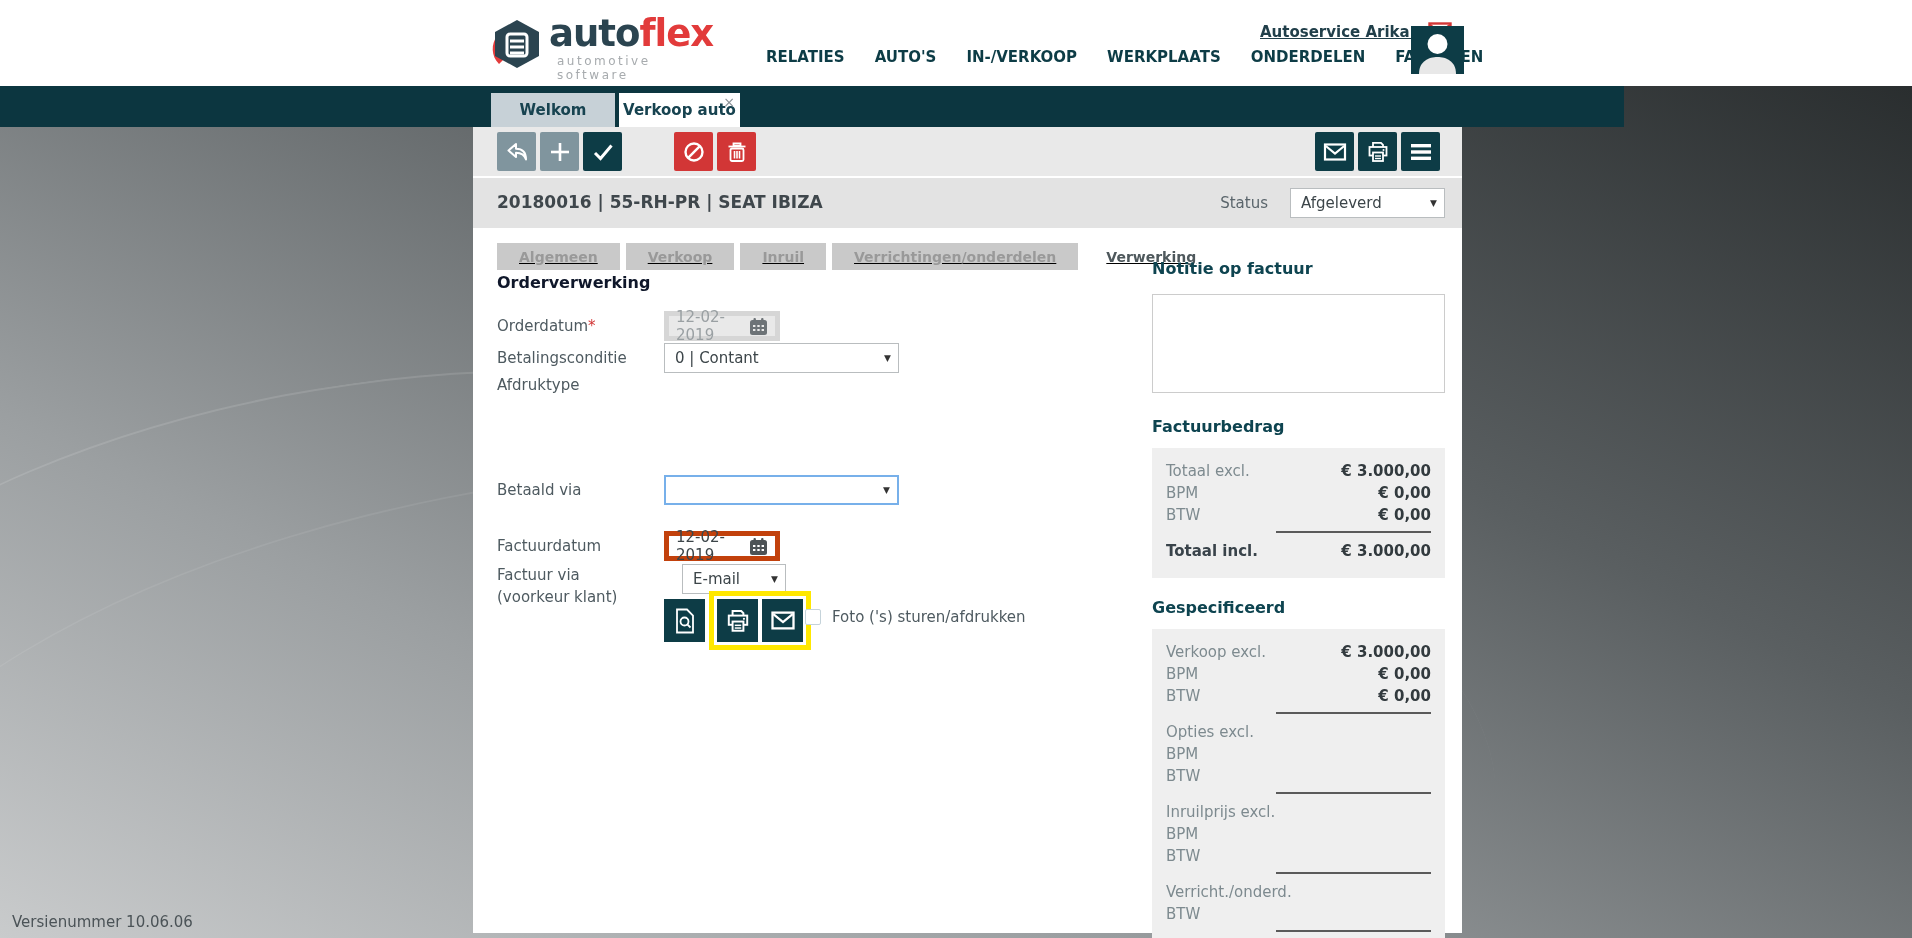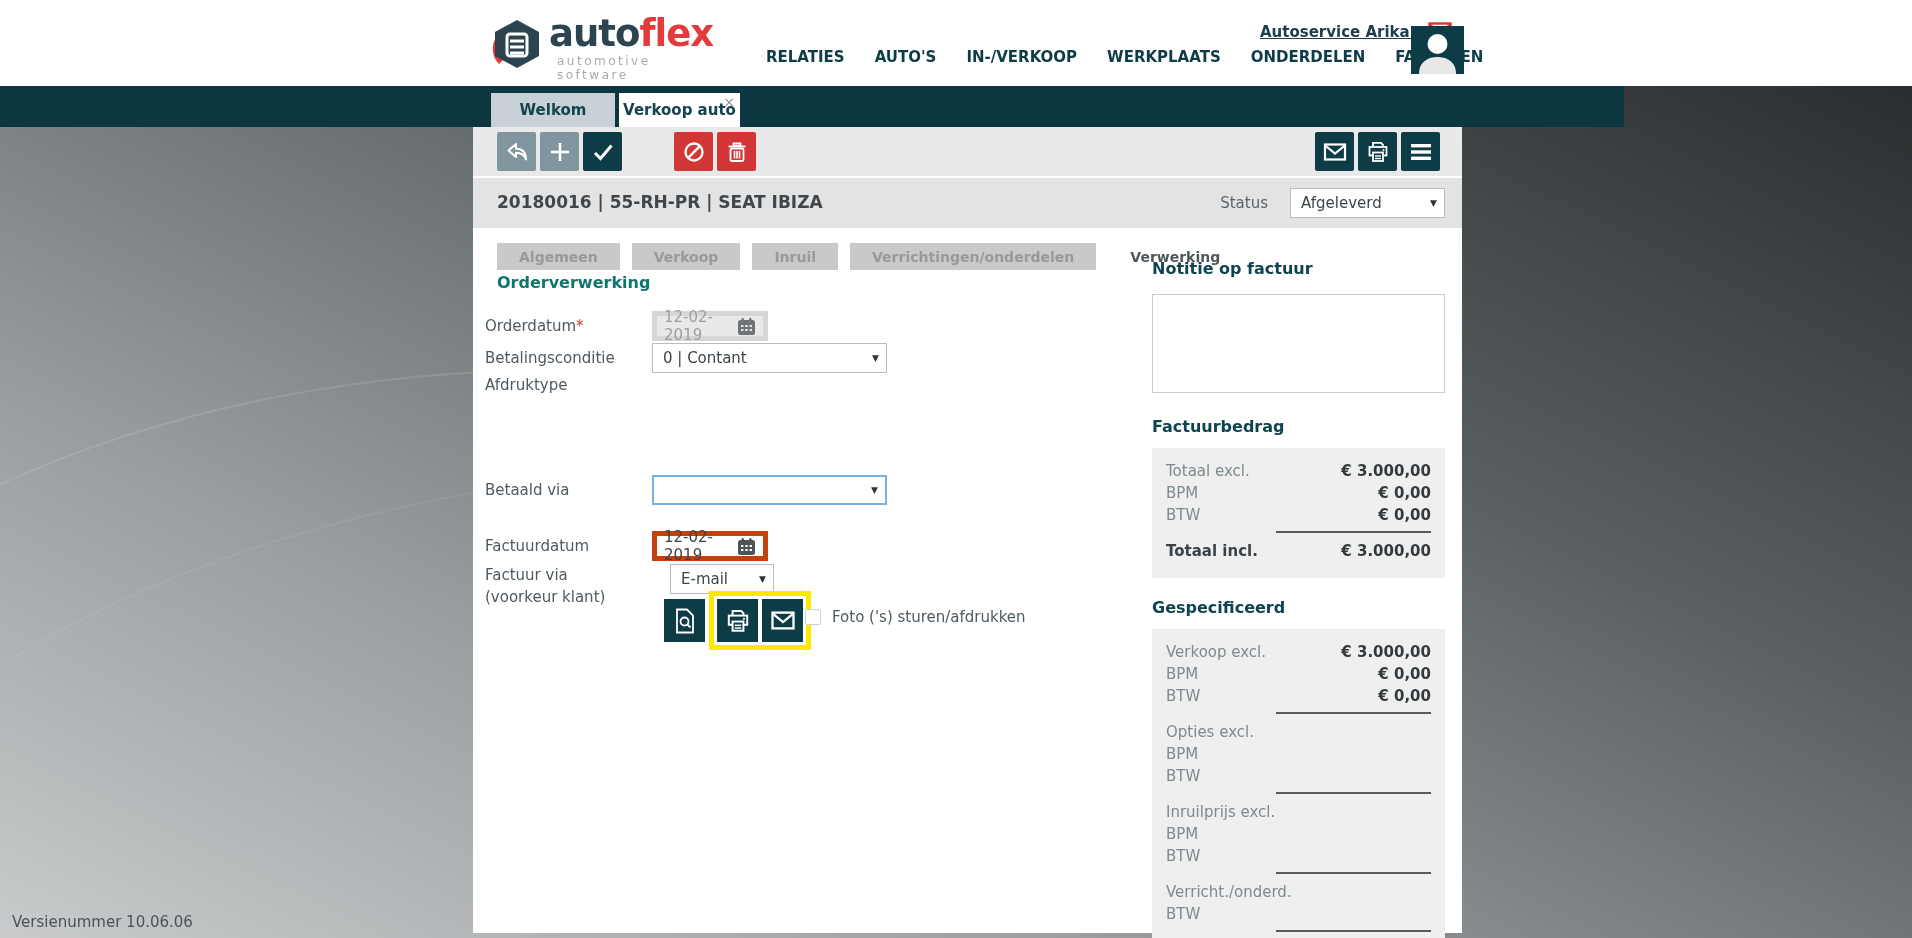--- a/index.html
+++ b/index.html
@@ -53,28 +53,28 @@
 
   .select { position:relative; height:30px; background:#fff; border:1px solid #b9bdbf;
     display:flex; align-items:center; padding:0 24px 0 10px; font-size:15px; color:#3c4549; cursor:pointer; }
   .select .caret { position:absolute; right:7px; top:50%; transform:translateY(-50%); font-size:9px; color:#333; }
   .sel-status { width:155px; }
   .sel-wide { width:235px; }
   .sel-blue { border:2px solid #77b0ea; }
   .sel-email { width:104px; }
 
   
-  .subtabs { position:absolute; left:24px; top:116px; display:flex; gap:12px; }
+  .subtabs { position:absolute; left:24px; top:116px; display:flex; gap:6px;text-decoration:underline; }
   .subtab { height:27px; display:flex; align-items:center; justify-content:center; padding:0 22px;
     font-size:14px; font-weight:bold; background:#c9c9c9; color:#999999; cursor:pointer; white-space:nowrap; }
   .subtab.active { background:#ffffff; color:#4e585c; }
 
   
-  .form-heading { position:absolute; left:24px; top:146px; font-size:16px; font-weight:bold; color:#0f766e; }
-  .frow { position:absolute; left:12px; display:flex; align-items:center;justify-content:space-between; }
+  .form-heading { position:absolute; left:24px; top:146px; font-size:16px; font-weight:bold; color:#0f172a; }
+  .frow { position:absolute; left:24px; display:flex; align-items:center;justify-content:space-between; }
   .flabel { width:167px; font-size:15px; color:#4e5a60; flex-shrink:0; align-self:center; }
   .req { color:#d23636; }
   .datebox { width:116px; height:30px; border:5px solid #c2410c; background:#fff; display:flex;
     align-items:center; justify-content:space-between; padding:0 7px; font-size:15px; color:#3c4549; }
   .datebox.disabled { background:#e9e9e9; border-color:#d6d6d6; color:#9aa0a3; }
   .radio-col { display:flex; flex-direction:column; gap:4px; }
   .radio-row { display:flex; align-items:center; gap:7px; cursor:pointer; }
   .radio { width:16px; height:16px; border-radius:50%; border:1px solid #c2c6c8; background:#fff;
     box-shadow:inset 1px 1px 2px rgba(0,0,0,.08); }
   .radio.checked { background:#2d9cf0; border-color:#2d9cf0; box-shadow:inset 0 0 0 3px #ffffff; }

